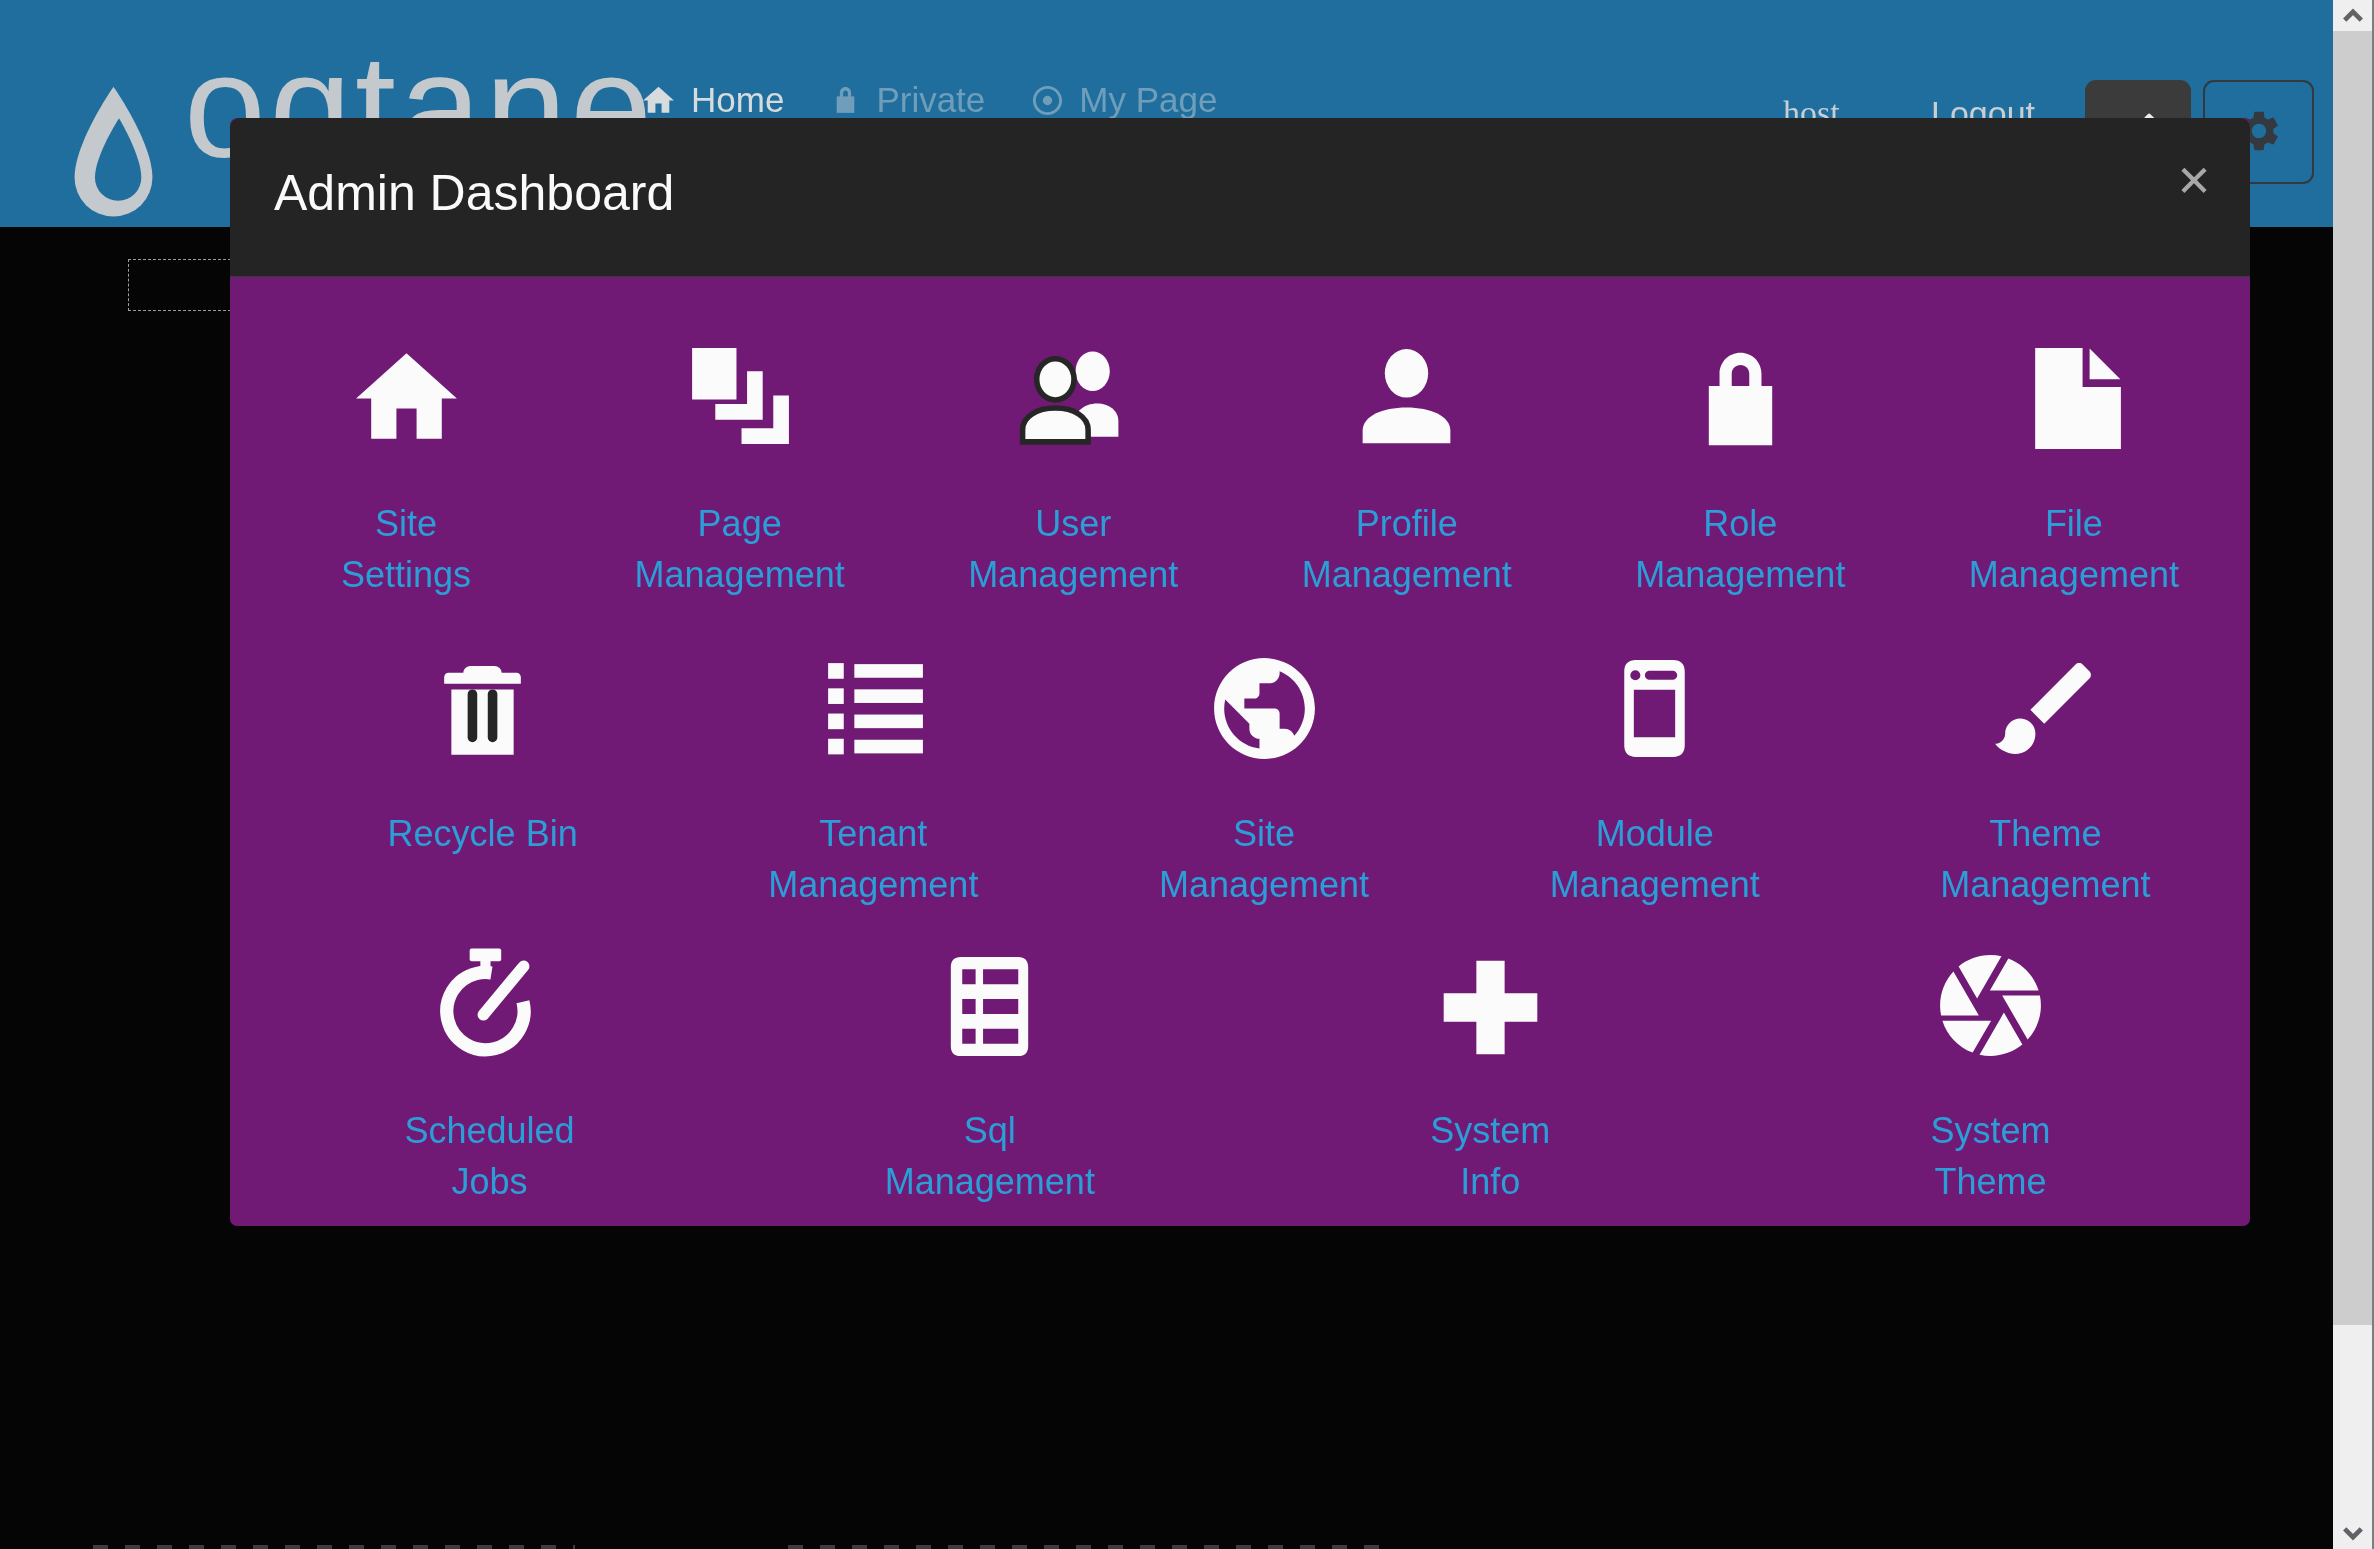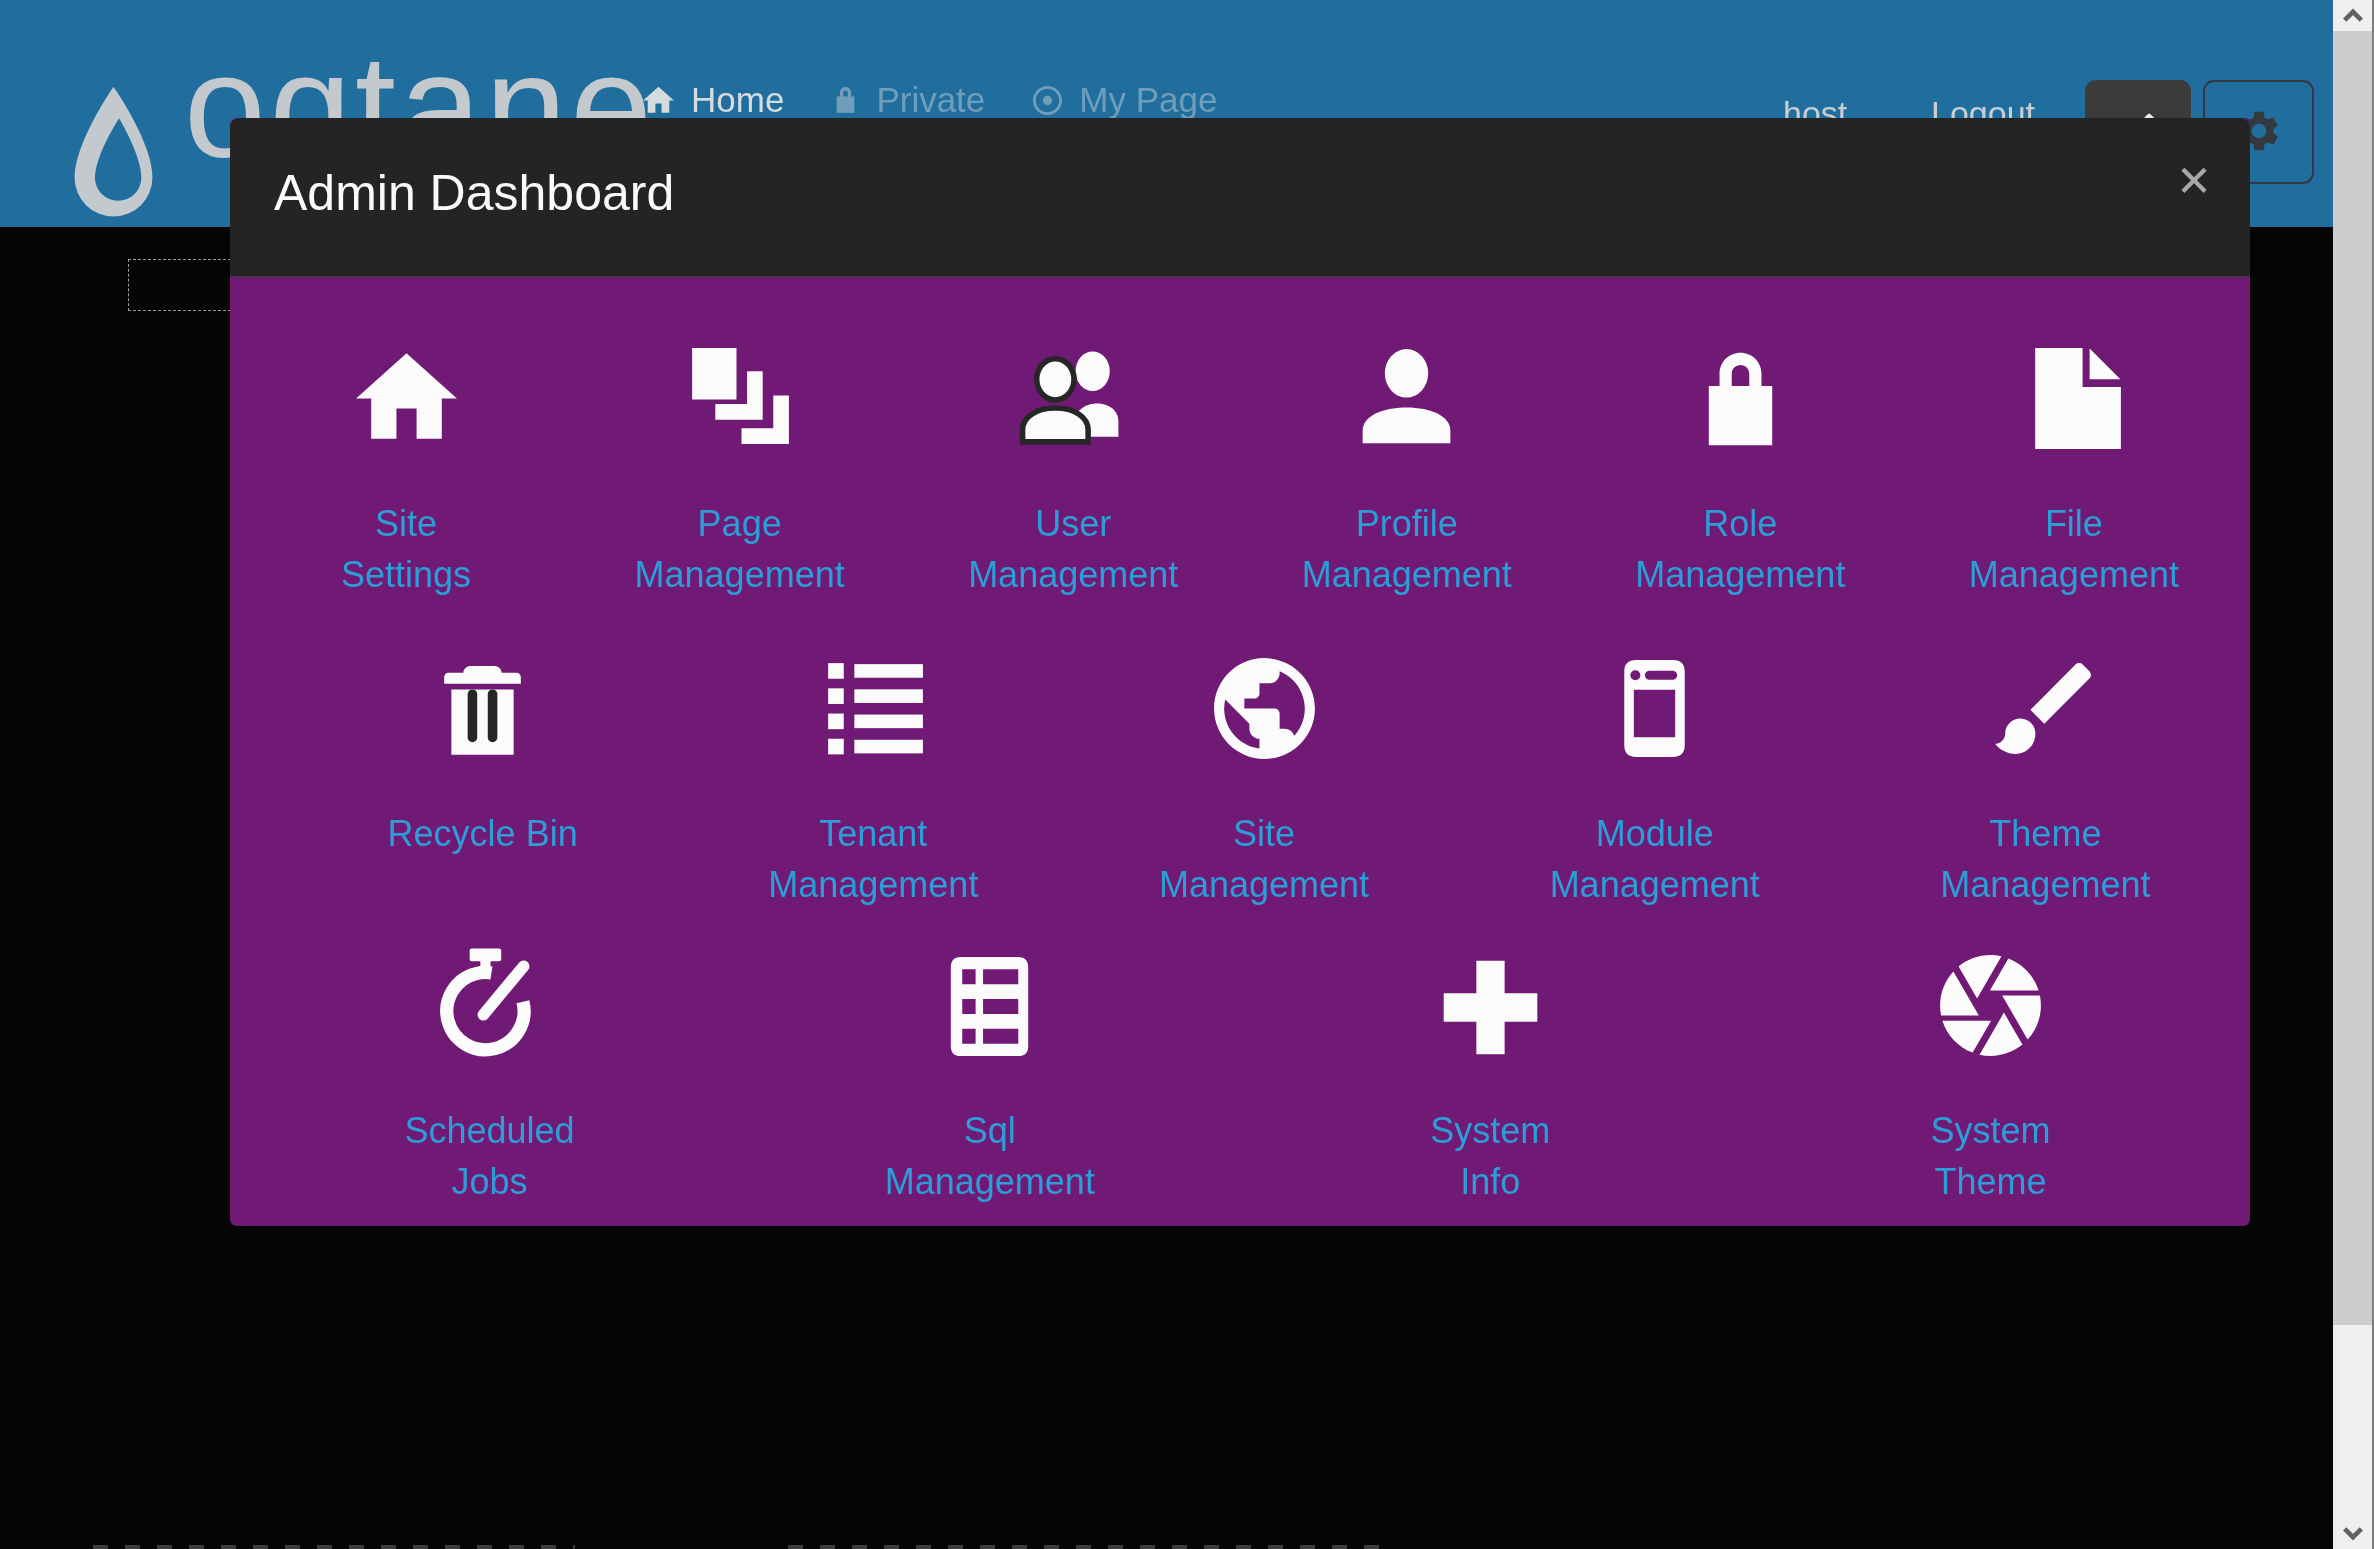--- a/index.html
+++ b/index.html
@@ -14,21 +14,21 @@
   .brand-drop { position:absolute; left:1.9px; top:85px; }
   .brand-word {
     position:absolute; left:119px; top:33px; font-size:147px; line-height:1;
     color:#c3c9cd; letter-spacing:3.7px; font-weight:400;
   }
   .nav { position:absolute; left:640px; top:80px; display:flex; align-items:center; gap:45px; z-index:2; }
   .nav-item { display:flex; align-items:center; gap:14px; font-size:35px; color:rgba(211,217,221,0.45); text-decoration:none; cursor:pointer; }
   .nav-item.active { color:#d6dbde; }
   .nav-item svg { display:block; }
   .userlinks { position:absolute; top:94px; z-index:2; font-size:34px; color:#c9ced3; text-decoration:none; cursor:pointer; }
-  .u-host { left:1783px; }
+  .u-host { left:1783px;font-family:Liberation Serif, serif; }
   .u-logout { left:1931px; }
   .hbtn { position:absolute; top:80px; height:104px; border-radius:11px; display:flex; align-items:center; justify-content:center; cursor:pointer; z-index:2; border:none; background:transparent; }
   .btn-edit { left:2085px; width:106px; background:#3b3b3b; }
   .btn-gear { left:2203px; width:111px; border:2.8px solid #33393e; }
   
   .dashed-box { position:absolute; left:128px; top:259px; width:2114px; height:52px; border:1.9px dashed #9d9d9d; z-index:3; }
   .bottom-frag { position:absolute; bottom:0; height:3.7px; opacity:.55; z-index:1;
     background:repeating-linear-gradient(90deg,#6a6a6a 0 15px,transparent 15px 32px); }
   .frag1 { left:93px; width:482px; }
   .frag2 { left:788px; width:594px; }

